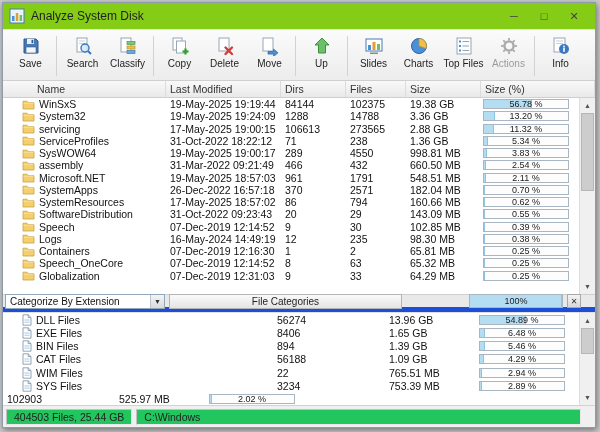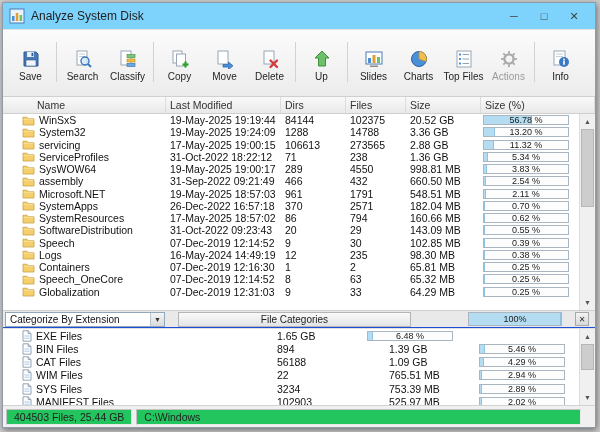--- a/index.html
+++ b/index.html
@@ -2,28 +2,28 @@
 <html><head>
 <meta charset="utf-8">
 <style>
   *{box-sizing:border-box;margin:0;padding:0}
   html,body{width:600px;height:432px;overflow:hidden}
   body{background:#cbcbcb;font-family:"Liberation Sans",sans-serif;position:relative}
   .window{position:absolute;left:2px;top:2px;width:594px;height:426px;background:#fff;
           border:1px solid #8e9bab;box-shadow:1px 2px 6px rgba(0,0,0,.45);
           display:flex;flex-direction:column}
   
-  .titlebar{height:26px;display:flex;align-items:center;padding:0 6px;background:#7dd3fc;flex:0 0 auto}
+  .titlebar{height:26px;display:flex;align-items:center;padding:0 6px;background:#84cc16;flex:0 0 auto}
   .apptitle{font-size:12px;color:#222;margin-left:6px;flex:1;white-space:nowrap}
   .winctl{display:flex}
   .winbtn{width:30px;height:24px;display:flex;align-items:center;justify-content:center;
           font-size:11px;color:#444;cursor:default}
   
-  .toolbar{height:68px;background:linear-gradient(#fbfbfb,#ececec);border-top:1px solid #e3e3e3;
-           border-bottom:1px solid #cfcfcf;display:flex;align-items:flex-start;padding:12px 5px;flex:0 0 auto}
+  .toolbar{height:52px;background:linear-gradient(#fbfbfb,#ececec);border-top:1px solid #e3e3e3;
+           border-bottom:1px solid #cfcfcf;display:flex;align-items:flex-end;padding:4px 5px;flex:0 0 auto}
   .tbtn{width:45px;height:47px;display:flex;flex-direction:column;align-items:center;
         justify-content:center;gap:2px;border:1px solid transparent;border-radius:2px}
   .tbtn .lbl{font-size:10px;color:#1e1e1e;white-space:nowrap}
   .tbtn.disabled .lbl{color:#9b9b9b}
   .tsep{width:1px;height:40px;background:#d2d2d2;margin:0 3px;flex:0 0 auto}
   
   .header{height:17px;background:linear-gradient(#f9f9f9,#e9e9e9);border-bottom:1px solid #cfcfcf;
           display:flex;font-size:10.5px;color:#333;flex:0 0 auto}
   .hcell{border-right:1px solid #dcdcdc;height:100%;display:flex;align-items:center;padding-left:4px;
          white-space:nowrap;overflow:hidden}
@@ -41,22 +41,22 @@
   .pctcell{flex:1;display:flex;align-items:center;padding:12px 2px}
   .pctbar{position:relative;height:10px;width:86px;border:1px solid #a9b6c1;background:#fdfdfd;overflow:hidden}
   .pctfill{position:absolute;left:0;top:0;bottom:0;background:#b5ddf2;border-right:1px solid #8fc3e0}
   .pcttext{position:relative;display:block;width:100%;text-align:center;font-size:9px;line-height:9px;color:#1a1a1a}
   
   .vscroll{width:16px;background:#f0f0f0;border-left:1px solid #ddd;display:flex;flex-direction:column;flex:0 0 auto}
   .sarrow{height:15px;display:flex;align-items:center;justify-content:center;font-size:7px;color:#555;background:#f0f0f0}
   .strack{flex:1;position:relative}
   .sthumb{position:absolute;left:1px;right:1px;background:#cdcdcd;border:1px solid #b6b6b6}
   
-  .midbar{height:18px;background:#e9e9e9;border-top:1px solid #cfcfcf;border-bottom:1px solid #1d4ed8;
-          display:flex;align-items:center;padding:1px 6px 1px 2px;gap:13px;flex:0 0 auto}
+  .midbar{height:18px;background:#e9e9e9;border-top:1px solid #cfcfcf;border-bottom:5px solid #1d4ed8;
+          display:flex;align-items:center;padding:1px 14px 1px 2px;gap:4px;flex:0 0 auto}
   .combo{width:160px;height:15px;background:#fff;border:1px solid #93a7ba;display:flex;align-items:center;
          font-size:10px;color:#111;padding-left:4px;white-space:nowrap}
   .combo .arrowbox{margin-left:auto;width:14px;height:13px;background:linear-gradient(#f4f4f4,#dadada);
          border-left:1px solid #b9c4cf;display:flex;align-items:center;justify-content:center;font-size:7px;color:#333}
   .fcbtn{width:233px;height:15px;background:linear-gradient(#fafafa,#e4e4e4);
          border:1px solid #b5b5b5;display:flex;align-items:center;justify-content:center;font-size:10px;color:#222}
   .zoombox{margin-left:auto;width:94px;height:14px;border:1px solid #a9b6c1;position:relative;background:#84cc16;overflow:hidden}
   .xbtn{width:14px;height:14px;background:linear-gradient(#f4f4f4,#d8d8d8);border:1px solid #a8a8a8;
         display:flex;align-items:center;justify-content:center;font-size:8px;color:#333}
   
@@ -135,37 +135,37 @@
               <line x1="15.5" y1="12.5" x2="15.5" y2="18.5"></line>
               <line x1="12.5" y1="15.5" x2="18.5" y2="15.5"></line>
             </g>
           </svg>
         </span>
       <span class="lbl">Copy</span>
     </div>
     <div class="tbtn">
       <span>
           <svg width="20" height="20" viewBox="0 0 20 20">
-            <rect x="3" y="2" width="10" height="13" fill="#fff" stroke="#97a6b4"></rect>
-            <path d="M8 15.5h5.5v-2.5l4.5 3.8-4.5 3.8v-2.5H8z" fill="#4a90d9" stroke="#2a60a9" stroke-width=".7"></path>
-          </svg>
-        </span>
-      <span class="lbl">Move</span>
-    </div>
-    <div class="tbtn">
-      <span>
-          <svg width="20" height="20" viewBox="0 0 20 20">
             <rect x="4" y="2" width="10" height="13" fill="#fff" stroke="#97a6b4"></rect>
             <g stroke="#d43c3c" stroke-width="2.4" stroke-linecap="round">
               <line x1="10.5" y1="11.5" x2="17" y2="18"></line>
               <line x1="17" y1="11.5" x2="10.5" y2="18"></line>
             </g>
           </svg>
         </span>
       <span class="lbl">Delete</span>
+    </div>
+    <div class="tbtn">
+      <span>
+          <svg width="20" height="20" viewBox="0 0 20 20">
+            <rect x="3" y="2" width="10" height="13" fill="#fff" stroke="#97a6b4"></rect>
+            <path d="M8 15.5h5.5v-2.5l4.5 3.8-4.5 3.8v-2.5H8z" fill="#4a90d9" stroke="#2a60a9" stroke-width=".7"></path>
+          </svg>
+        </span>
+      <span class="lbl">Move</span>
     </div>
     <div class="tsep"></div>
     <div class="tbtn">
       <span>
           <svg width="20" height="20" viewBox="0 0 20 20">
             <path d="M10 2 L17 9 H13.5 V17 H6.5 V9 H3 Z" fill="#6cc069" stroke="#3f8f3c"></path>
           </svg>
         </span>
       <span class="lbl">Up</span>
     </div>
@@ -261,21 +261,21 @@
               <svg width="13" height="11" viewBox="0 0 13 11">
                 <path d="M1 2.2h4l1.2 1.6H12v6.2H1z" fill="#f5cf6e" stroke="#c9a23f" stroke-width=".8"></path>
                 <path d="M1.5 4.4h10" stroke="#fce49a" stroke-width=".8"></path>
               </svg>
             </span>
             <span>WinSxS</span>
           </div>
           <div class="cell c2">19-May-2025 19:19:44</div>
           <div class="cell c3">84144</div>
           <div class="cell c4">102375</div>
-          <div class="cell c5">20.52 GB</div>
+          <div class="cell c5">19.38 GB</div>
           <div class="pctcell">
             <div class="pctbar">
               <div class="pctfill" style="width: 56.78%;"></div>
               <span class="pcttext">56.78 %</span>
             </div>
           </div>
         </div>
 
         <div class="row">
           <div class="cell name c1">
@@ -368,21 +368,21 @@
         <div class="row">
           <div class="cell name c1">
             <span>
               <svg width="13" height="11" viewBox="0 0 13 11">
                 <path d="M1 2.2h4l1.2 1.6H12v6.2H1z" fill="#f5cf6e" stroke="#c9a23f" stroke-width=".8"></path>
                 <path d="M1.5 4.4h10" stroke="#fce49a" stroke-width=".8"></path>
               </svg>
             </span>
             <span>assembly</span>
           </div>
-          <div class="cell c2">31-Sep-2022 09:21:49</div>
+          <div class="cell c2">31-Mar-2022 09:21:49</div>
           <div class="cell c3">466</div>
           <div class="cell c4">432</div>
           <div class="cell c5">660.50 MB</div>
           <div class="pctcell">
             <div class="pctbar">
               <div class="pctfill" style="width: 2.54%;"></div>
               <span class="pcttext">2.54 %</span>
             </div>
           </div>
         </div>
@@ -604,154 +604,165 @@
     <div class="zoombox">
       <div class="pctfill" style="width:100%"></div>
       <span class="pcttext" style="line-height:12px">100%</span>
     </div>
     <div class="xbtn">✕</div>
   </div>
 
   <div class="botbody">
     <div class="rows">
 
-
         <div class="row">
           <div class="cell name b1">
             <span>
               <svg width="10" height="12" viewBox="0 0 10 12">
                 <path d="M1 .8h5.2L9 3.6v7.6H1z" fill="#fff" stroke="#7a8ea0" stroke-width=".8"></path>
                 <path d="M6.2.8v2.8H9" fill="none" stroke="#7a8ea0" stroke-width=".8"></path>
                 <g stroke="#9ec3e6" stroke-width=".9">
                   <line x1="2.4" y1="6" x2="7.6" y2="6"></line>
                   <line x1="2.4" y1="8.2" x2="7.6" y2="8.2"></line>
                 </g>
               </svg>
             </span>
-            <span>EXE Files</span>
-          </div>
-          <div class="cell b3">1.65 GB</div>
+            <span>DLL Files</span>
+          </div>
+          <div class="cell b2">56274</div>
+          <div class="cell b3">13.96 GB</div>
           <div class="pctcell b4">
             <div class="pctbar">
-              <div class="pctfill" style="width: 6.48%;"></div>
-              <span class="pcttext">6.48 %</span>
+              <div class="pctfill" style="width: 54.89%;"></div>
+              <span class="pcttext">54.89 %</span>
             </div>
           </div>
         </div>
 
         <div class="row">
           <div class="cell name b1">
             <span>
               <svg width="10" height="12" viewBox="0 0 10 12">
                 <path d="M1 .8h5.2L9 3.6v7.6H1z" fill="#fff" stroke="#7a8ea0" stroke-width=".8"></path>
                 <path d="M6.2.8v2.8H9" fill="none" stroke="#7a8ea0" stroke-width=".8"></path>
                 <g stroke="#9ec3e6" stroke-width=".9">
                   <line x1="2.4" y1="6" x2="7.6" y2="6"></line>
                   <line x1="2.4" y1="8.2" x2="7.6" y2="8.2"></line>
                 </g>
               </svg>
             </span>
-            <span>BIN Files</span>
-          </div>
-          <div class="cell b2">894</div>
-          <div class="cell b3">1.39 GB</div>
+            <span>EXE Files</span>
+          </div>
+          <div class="cell b2">8406</div>
+          <div class="cell b3">1.65 GB</div>
           <div class="pctcell b4">
             <div class="pctbar">
-              <div class="pctfill" style="width: 5.46%;"></div>
-              <span class="pcttext">5.46 %</span>
+              <div class="pctfill" style="width: 6.48%;"></div>
+              <span class="pcttext">6.48 %</span>
             </div>
           </div>
         </div>
 
         <div class="row">
           <div class="cell name b1">
             <span>
               <svg width="10" height="12" viewBox="0 0 10 12">
                 <path d="M1 .8h5.2L9 3.6v7.6H1z" fill="#fff" stroke="#7a8ea0" stroke-width=".8"></path>
                 <path d="M6.2.8v2.8H9" fill="none" stroke="#7a8ea0" stroke-width=".8"></path>
                 <g stroke="#9ec3e6" stroke-width=".9">
                   <line x1="2.4" y1="6" x2="7.6" y2="6"></line>
                   <line x1="2.4" y1="8.2" x2="7.6" y2="8.2"></line>
                 </g>
               </svg>
             </span>
-            <span>CAT Files</span>
-          </div>
-          <div class="cell b2">56188</div>
-          <div class="cell b3">1.09 GB</div>
+            <span>BIN Files</span>
+          </div>
+          <div class="cell b2">894</div>
+          <div class="cell b3">1.39 GB</div>
           <div class="pctcell b4">
             <div class="pctbar">
-              <div class="pctfill" style="width: 4.29%;"></div>
-              <span class="pcttext">4.29 %</span>
+              <div class="pctfill" style="width: 5.46%;"></div>
+              <span class="pcttext">5.46 %</span>
             </div>
           </div>
         </div>
 
         <div class="row">
           <div class="cell name b1">
             <span>
               <svg width="10" height="12" viewBox="0 0 10 12">
                 <path d="M1 .8h5.2L9 3.6v7.6H1z" fill="#fff" stroke="#7a8ea0" stroke-width=".8"></path>
                 <path d="M6.2.8v2.8H9" fill="none" stroke="#7a8ea0" stroke-width=".8"></path>
                 <g stroke="#9ec3e6" stroke-width=".9">
                   <line x1="2.4" y1="6" x2="7.6" y2="6"></line>
                   <line x1="2.4" y1="8.2" x2="7.6" y2="8.2"></line>
                 </g>
               </svg>
             </span>
-            <span>WIM Files</span>
-          </div>
-          <div class="cell b2">22</div>
-          <div class="cell b3">765.51 MB</div>
+            <span>CAT Files</span>
+          </div>
+          <div class="cell b2">56188</div>
+          <div class="cell b3">1.09 GB</div>
           <div class="pctcell b4">
             <div class="pctbar">
-              <div class="pctfill" style="width: 2.94%;"></div>
-              <span class="pcttext">2.94 %</span>
+              <div class="pctfill" style="width: 4.29%;"></div>
+              <span class="pcttext">4.29 %</span>
             </div>
           </div>
         </div>
 
         <div class="row">
           <div class="cell name b1">
             <span>
               <svg width="10" height="12" viewBox="0 0 10 12">
                 <path d="M1 .8h5.2L9 3.6v7.6H1z" fill="#fff" stroke="#7a8ea0" stroke-width=".8"></path>
                 <path d="M6.2.8v2.8H9" fill="none" stroke="#7a8ea0" stroke-width=".8"></path>
                 <g stroke="#9ec3e6" stroke-width=".9">
                   <line x1="2.4" y1="6" x2="7.6" y2="6"></line>
                   <line x1="2.4" y1="8.2" x2="7.6" y2="8.2"></line>
                 </g>
               </svg>
             </span>
-            <span>SYS Files</span>
-          </div>
-          <div class="cell b2">3234</div>
-          <div class="cell b3">753.39 MB</div>
+            <span>WIM Files</span>
+          </div>
+          <div class="cell b2">22</div>
+          <div class="cell b3">765.51 MB</div>
           <div class="pctcell b4">
             <div class="pctbar">
-              <div class="pctfill" style="width: 2.89%;"></div>
-              <span class="pcttext">2.89 %</span>
+              <div class="pctfill" style="width: 2.94%;"></div>
+              <span class="pcttext">2.94 %</span>
             </div>
           </div>
         </div>
 
         <div class="row">
           <div class="cell name b1">
             <span>
               <svg width="10" height="12" viewBox="0 0 10 12">
                 <path d="M1 .8h5.2L9 3.6v7.6H1z" fill="#fff" stroke="#7a8ea0" stroke-width=".8"></path>
                 <path d="M6.2.8v2.8H9" fill="none" stroke="#7a8ea0" stroke-width=".8"></path>
                 <g stroke="#9ec3e6" stroke-width=".9">
                   <line x1="2.4" y1="6" x2="7.6" y2="6"></line>
                   <line x1="2.4" y1="8.2" x2="7.6" y2="8.2"></line>
                 </g>
               </svg>
             </span>
-            <span>MANIFEST Files</span>
-          </div>
+            <span>SYS Files</span>
+          </div>
+          <div class="cell b2">3234</div>
+          <div class="cell b3">753.39 MB</div>
+          <div class="pctcell b4">
+            <div class="pctbar">
+              <div class="pctfill" style="width: 2.89%;"></div>
+              <span class="pcttext">2.89 %</span>
+            </div>
+          </div>
+        </div>
+
+        <div class="row">
           <div class="cell b2">102903</div>
           <div class="cell b3">525.97 MB</div>
           <div class="pctcell b4">
             <div class="pctbar">
               <div class="pctfill" style="width: 2.02%;"></div>
               <span class="pcttext">2.02 %</span>
             </div>
           </div>
         </div>
       </div>

